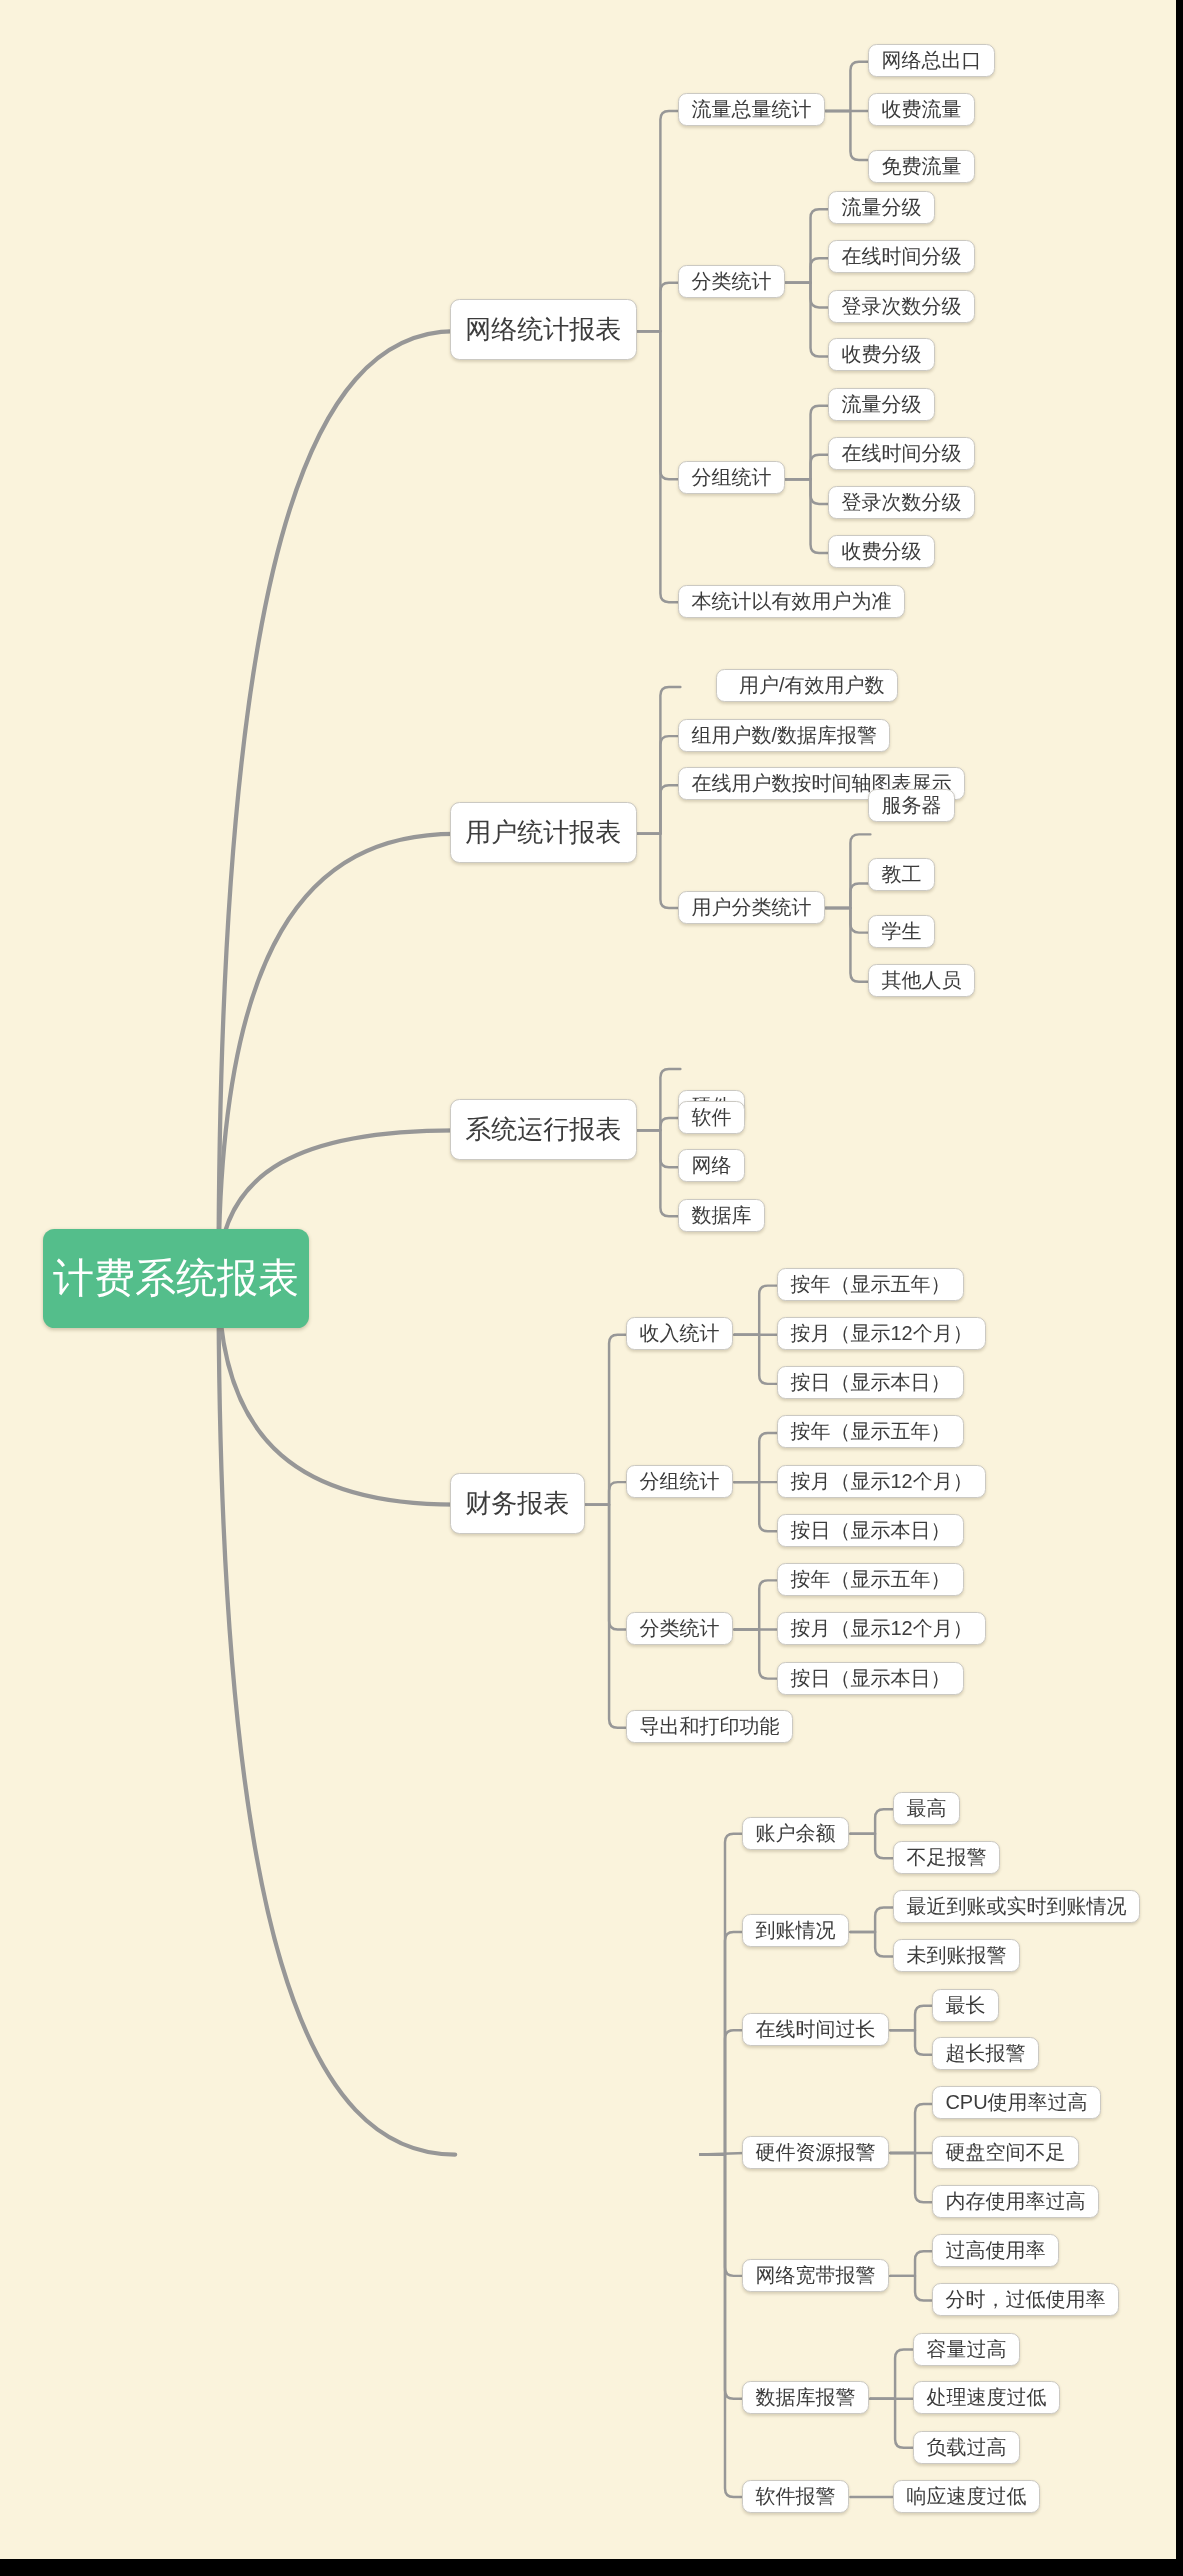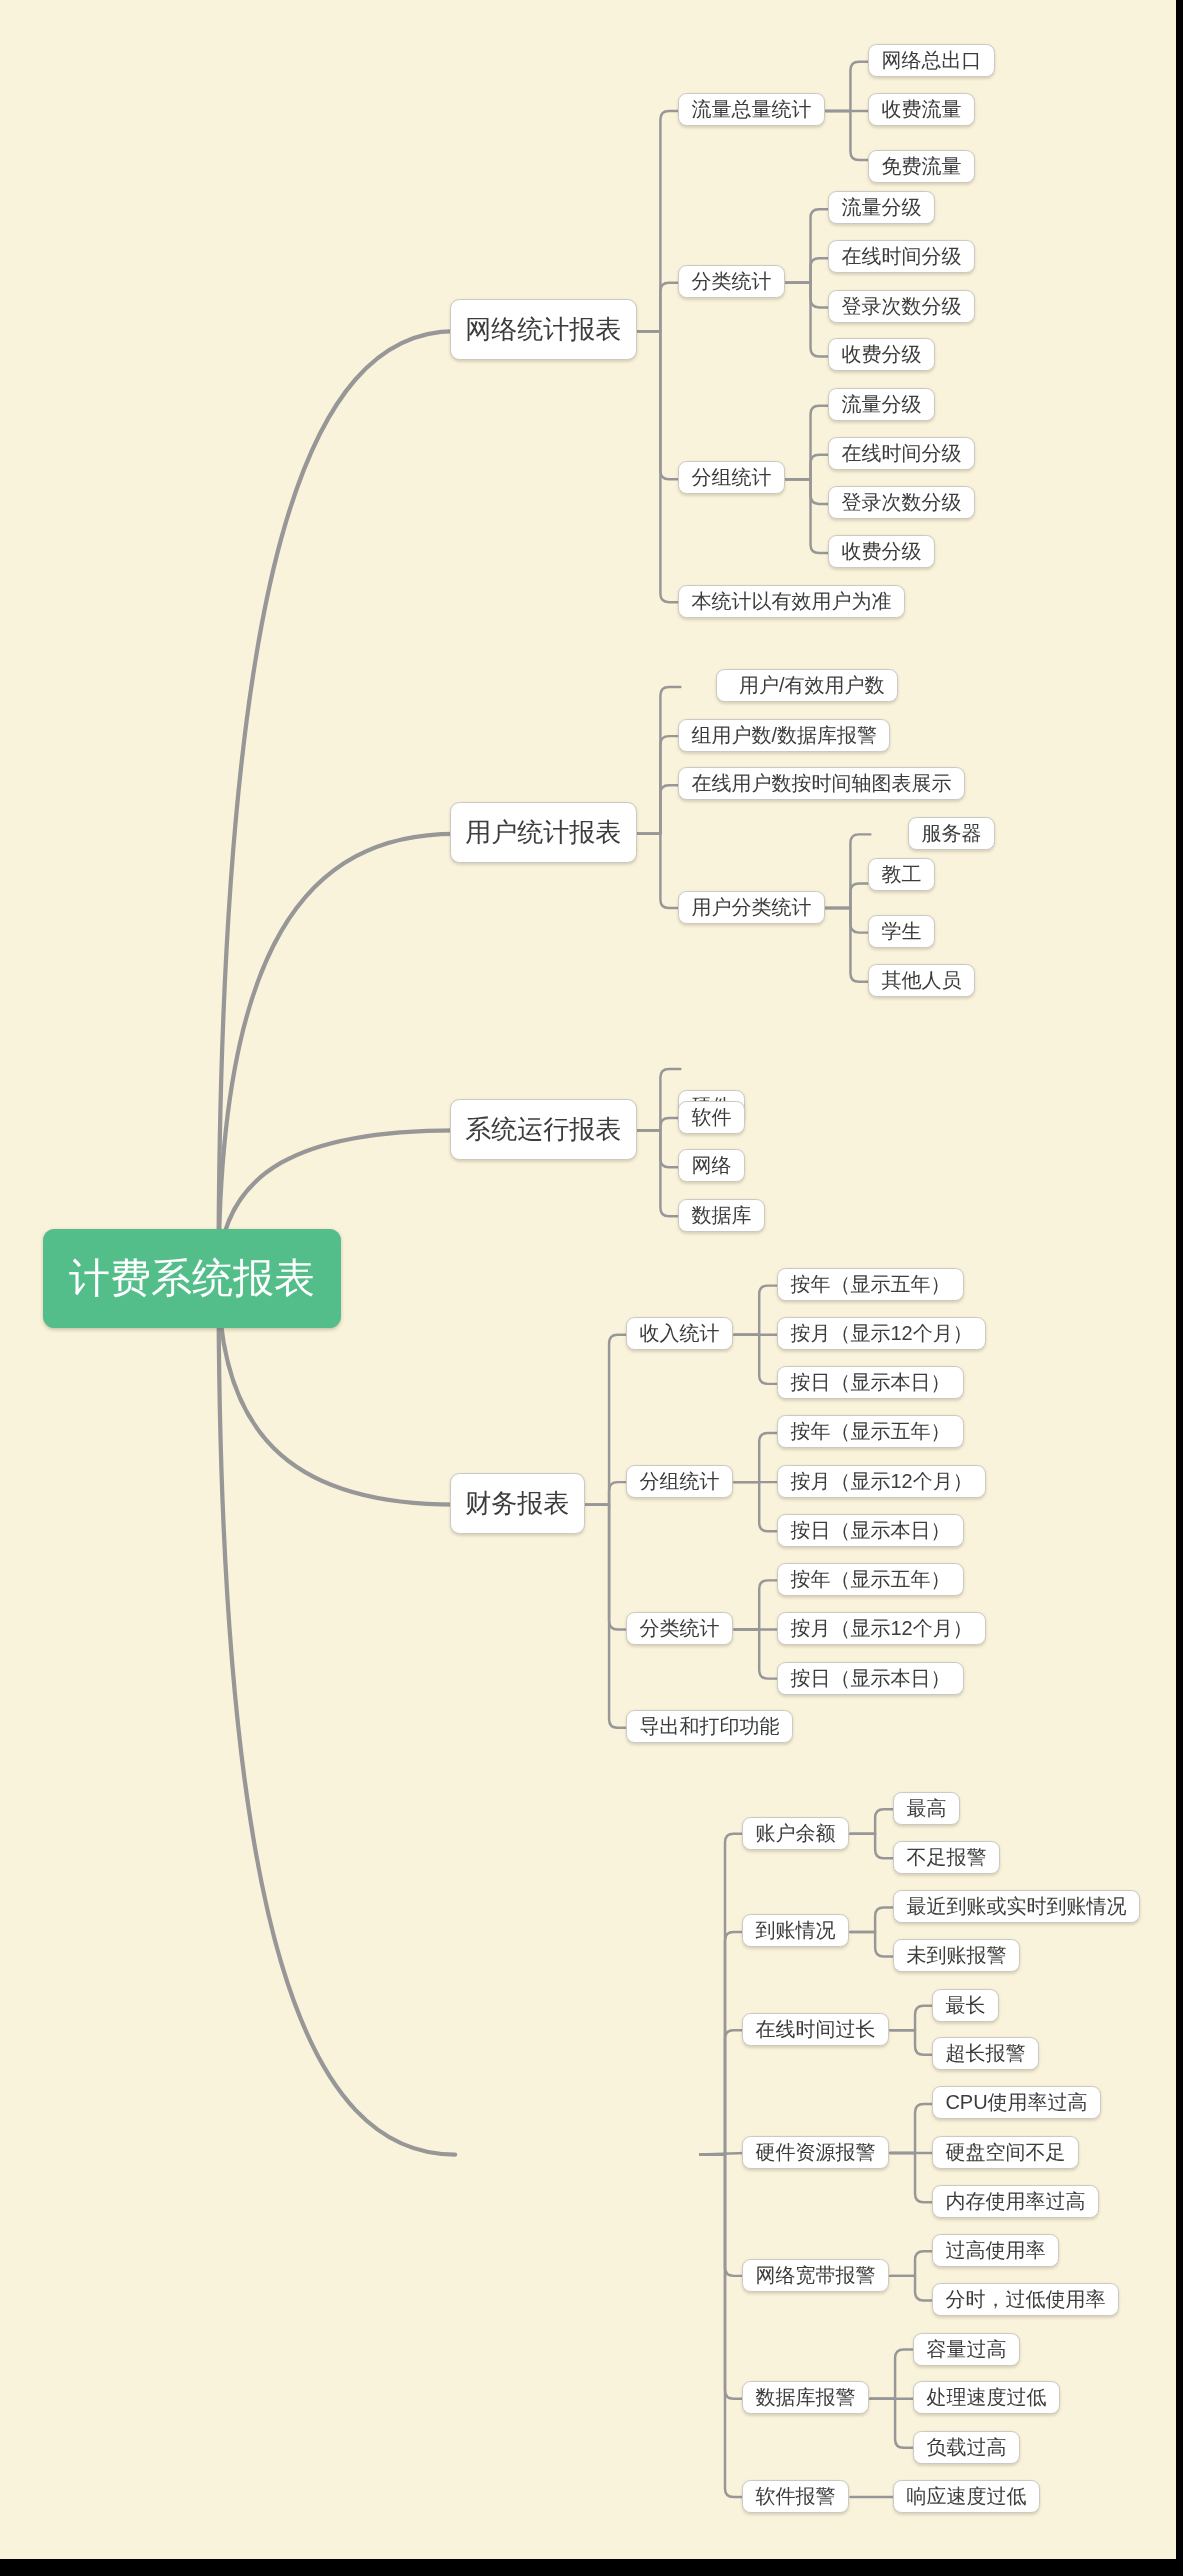--- a/index.html
+++ b/index.html
@@ -13,21 +13,21 @@
   #nodes-layer{position:absolute;left:0;top:0;width:100%;height:100%;z-index:2;}
   .node{
     position:absolute;white-space:nowrap;box-sizing:border-box;
     background:var(--node-fill);border:1.9px solid var(--node-border);
     color:var(--node-text);border-radius:8.6px;
     box-shadow:0 1.9px 2.9px rgba(70,58,20,0.18);
     font-family:"Liberation Sans",sans-serif;
   }
   .d2,.d3{font-size:20px;line-height:31px;padding:0 12.4px;}
   .d1{font-size:26px;line-height:59px;padding:0 14.3px;border-radius:9.5px;}
-  .d0{font-size:41px;line-height:99px;padding:0 26px;background:var(--root-fill);
+  .d0{font-size:41px;line-height:99px;padding:0 10px;background:var(--root-fill);
       color:var(--root-text);border:none;border-radius:11.4px;box-shadow:0 1.9px 3.8px rgba(70,58,20,0.25);}
   .lb{position:absolute;background:var(--letterbox);z-index:3;}
   .lb-right{left:1176px;top:0;width:7.6px;height:2576px;}
   .lb-bottom{left:0;top:2559px;width:1183px;height:17px;}
 </style>
 </head>
 <body>
 
 <div class="canvas">
   <svg id="connector-layer" width="1183" height="2576" viewBox="0 0 1245 2710">
@@ -115,21 +115,21 @@
       <div class="node d3" style="left: 828px; top: 388px;">流量分级</div>
       <div class="node d3" style="left: 828px; top: 437px;">在线时间分级</div>
       <div class="node d3" style="left: 828px; top: 486px;">登录次数分级</div>
       <div class="node d3" style="left: 828px; top: 535px;">收费分级</div>
       <div class="node d2" style="left: 678px; top: 585px;">本统计以有效用户为准</div>
       <div class="node d1" style="left: 450px; top: 802px;">用户统计报表</div>
       <div class="node d2" style="left: 716px; top: 669px; padding-left: 22px;">用户/有效用户数</div>
       <div class="node d2" style="left: 678px; top: 719px;">组用户数/数据库报警</div>
       <div class="node d2" style="left: 678px; top: 767px;">在线用户数按时间轴图表展示</div>
       <div class="node d2" style="left: 678px; top: 891px;">用户分类统计</div>
-      <div class="node d3" style="left: 868px; top: 817px; margin-left: 40px;">服务器</div>
+      <div class="node d3" style="left: 868px; top: 789px;">服务器</div>
       <div class="node d3" style="left: 868px; top: 858px;">教工</div>
       <div class="node d3" style="left: 868px; top: 915px;">学生</div>
       <div class="node d3" style="left: 868px; top: 964px;">其他人员</div>
       <div class="node d1" style="left: 450px; top: 1099px;">系统运行报表</div>
       <div class="node d2" style="left: 678px; top: 1051px; margin-top: 39px;">硬件</div>
       <div class="node d2" style="left: 678px; top: 1101px;">软件</div>
       <div class="node d2" style="left: 678px; top: 1149px;">网络</div>
       <div class="node d2" style="left: 678px; top: 1199px;">数据库</div>
       <div class="node d1" style="left: 450px; top: 1473px;">财务报表</div>
       <div class="node d2" style="left: 626px; top: 1317px;">收入统计</div>

